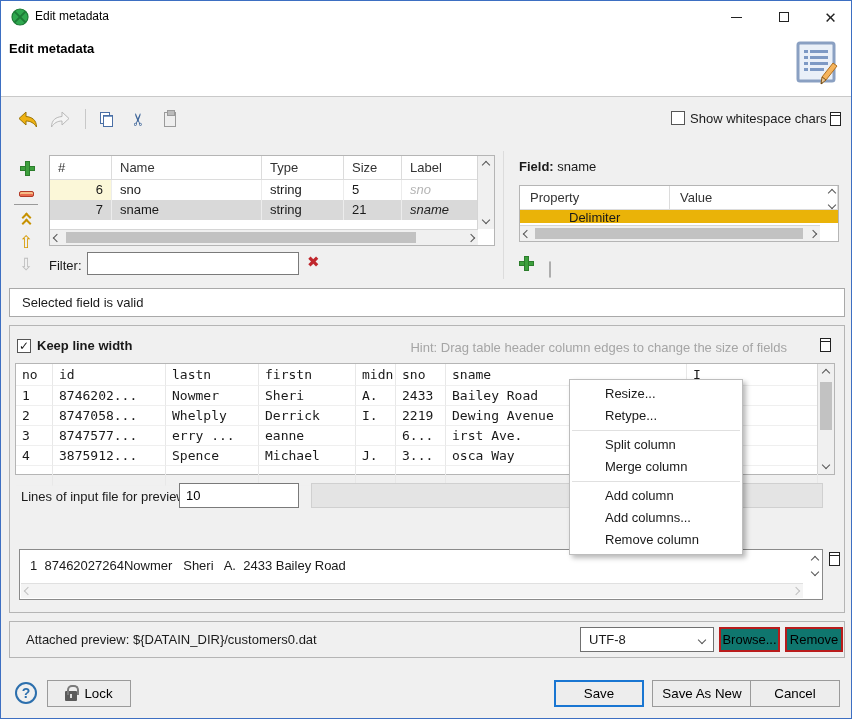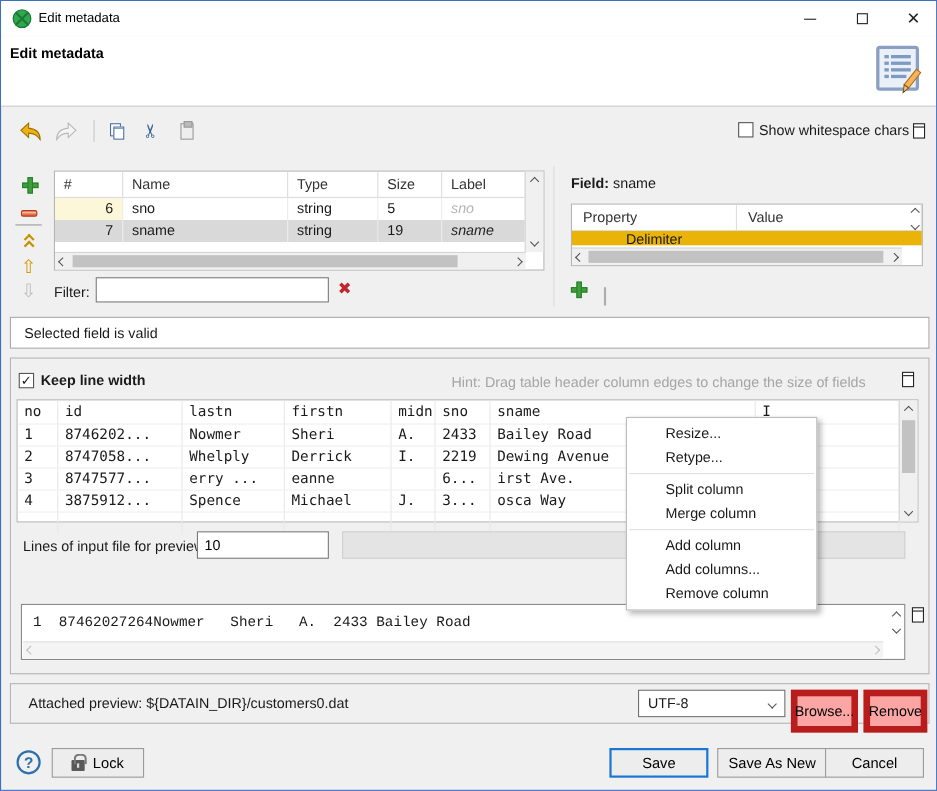--- a/index.html
+++ b/index.html
@@ -103,31 +103,31 @@
   .dtab-grid { position:absolute; left:0; top:0; width:802px; }
   .dtab-row { display:grid; grid-template-columns:37px 113px 93px 97px 40px 50px 241px 131px; }
   .dtab-row > div { padding:2px 6px; border-right:1px solid #e8e8e8; border-bottom:1px solid #efefef; white-space:nowrap; overflow:hidden; }
   .dtab-head { height:22px; } .dtab-head > div { padding-top:3px; }
   .dtab-r { height:20px; }
   .dtab-vscroll { position:absolute; right:0; top:0; width:17px; height:110px; background:#f0f0f0; border-left:1px solid #d5d5d5; }
   .lines-label { position:absolute; left:20px; top:488px; }
   .lines-input { position:absolute; left:178px; top:482px; width:120px; height:25px; border:1px solid #7a7a7a; background:#fff; font:inherit; padding:0 6px; }
   .lines-gray { position:absolute; left:310px; top:482px; width:512px; height:25px; background:#e4e4e4; border:1px solid #d0d0d0; }
   .raw-box { position:absolute; left:18px; top:548px; width:804px; height:51px; background:#fff; border:1px solid #8a8a8a; }
-  .raw-text { position:absolute; left:10px; top:8px; font-family:Liberation Mono, monospace; font-size:13px; white-space:pre; }
+  .raw-text { position:absolute; left:10px; top:8px; font-family:Liberation Sans, sans-serif; font-size:13px; white-space:pre; }
   .raw-varrows { position:absolute; right:4px; top:7px; display:flex; flex-direction:column; gap:6px; }
   .raw-hscroll { position:absolute; left:1px; bottom:1px; width:782px; height:15px; background:#f4f4f4; border-top:1px solid #e0e0e0; }
   .pt-3 { position:absolute; left:828px; top:551px; }
 
   
   .attached-bar { position:absolute; left:8px; top:620px; width:836px; height:37px; border:1px solid #b5b5b5; background:#f0f0f0; }
   .attached-text { position:absolute; left:16px; top:10px; }
   .combo { position:absolute; left:570px; top:5px; width:134px; height:25px; background:#fff; border:1px solid #707070; display:flex; align-items:center; padding:0 8px; }
   .combo .scroll-chev { position:absolute; right:8px; top:9px; }
-  .btn { position:absolute; height:39px; background:#fca5a5; border:6px solid #b91c1c; display:flex; align-items:center; justify-content:center; font:inherit; }
+  .btn { position:absolute; height:25px; background:#0f766e; border:2px solid #b91c1c; display:flex; align-items:center; justify-content:center; font:inherit; }
   .btn-browse { left:709px; top:5px; width:61px; }
   .btn-remove { left:775px; top:5px; width:58px; }
 
   
   .help-circle { position:absolute; left:14px; top:681px; width:22px; height:22px; border:2px solid #2c6fad; border-radius:50%; color:#2c6fad; font-weight:bold; display:flex; align-items:center; justify-content:center; font-size:14px; }
   .fbtn { position:absolute; top:679px; height:27px; background:#ededed; border:1px solid #9a9a9a; display:flex; align-items:center; justify-content:center; gap:7px; }
   .btn-lock { left:46px; width:84px; }
   .lock-glyph { position:relative; width:12px; height:10px; background:#5a5a5a; border-radius:1px; margin-top:5px; }
   .lock-glyph::before { content:""; position:absolute; left:2px; top:-6px; width:8px; height:8px; border:2px solid #7a7a7a; border-bottom:none; border-radius:5px 5px 0 0; }
   .lock-glyph::after { content:""; position:absolute; left:5px; top:3px; width:2px; height:4px; background:#ddd; }
@@ -243,21 +243,21 @@
         <div class="cell-num">6</div>
         <div>sno</div>
         <div>string</div>
         <div>5</div>
         <div class="lbl-ghost">sno</div>
       </div>
       <div class="ft-row ft-r row7">
         <div class="cell-num">7</div>
         <div>sname</div>
         <div>string</div>
-        <div>19</div>
+        <div>21</div>
         <div class="lbl-val">sname</div>
       </div>
     </div>
     <div class="ft-vscroll">
       <span class="scroll-chev sc-up vs-arrow" style="top:6px"></span>
       <span class="scroll-chev sc-down vs-arrow" style="bottom:6px"></span>
     </div>
     <div class="ft-hscroll">
       <span class="scroll-chev sc-left hs-arrow" style="left:4px"></span>
       <span class="scroll-chev sc-right hs-arrow" style="right:4px"></span>

